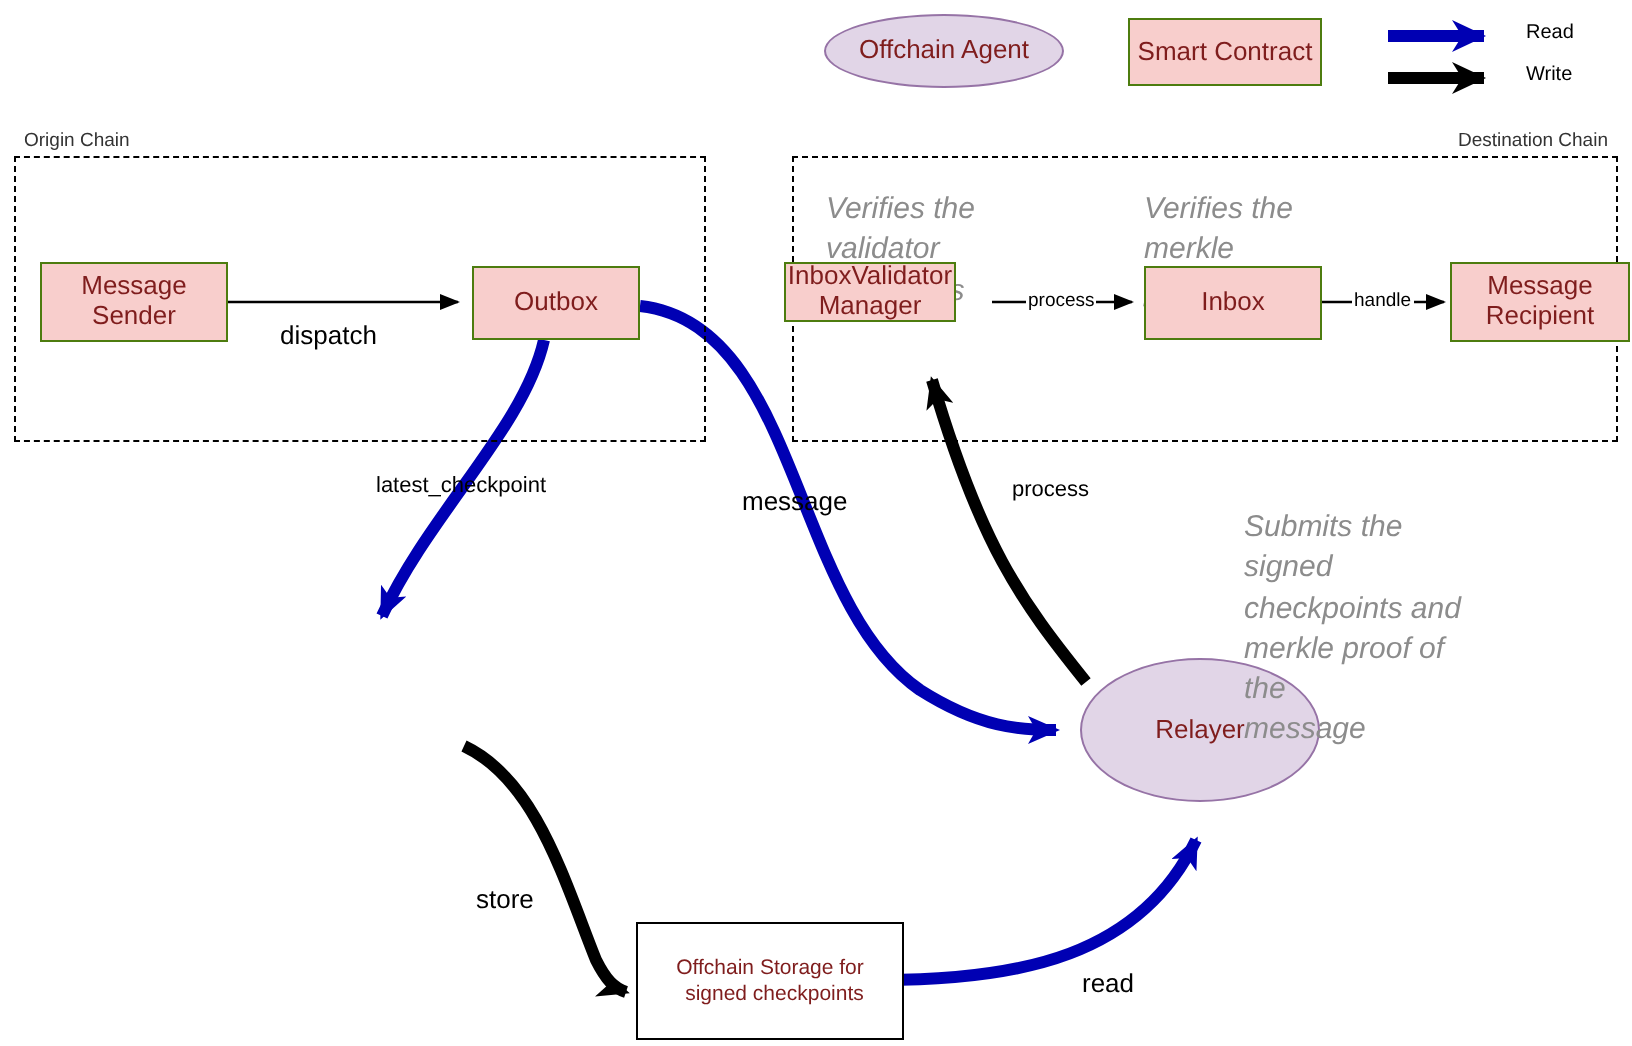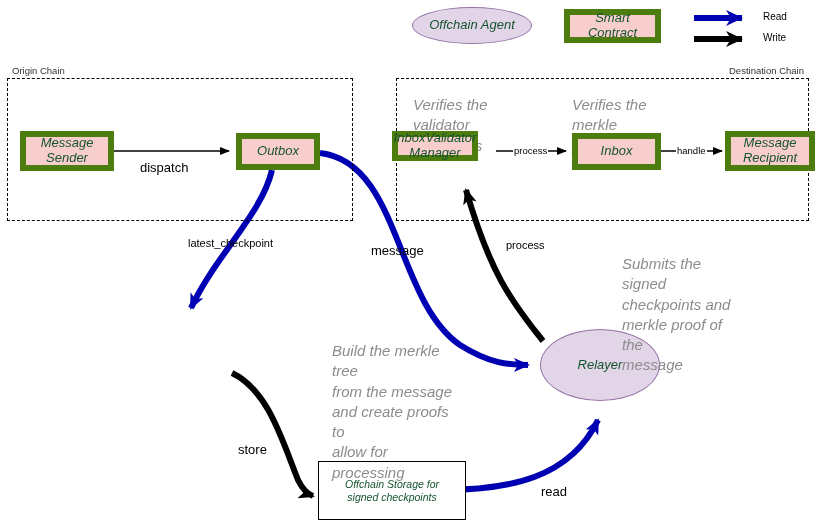--- a/index.html
+++ b/index.html
@@ -24,26 +24,25 @@
     pointer-events: none;
   }
   .node {
     position: absolute;
     box-sizing: border-box;
     display: flex;
     align-items: center;
     justify-content: center;
     text-align: center;
     line-height: 1.15;
-    color: #14532d;
-    font-style: italic;
+    color: #7f1d1d;
   }
   .contract {
     background: #f8cecc;
-    border: 6px solid #4d7c0f;
+    border: 1px solid #4d7c0f;
     font-size: 13px;
   }
   .agent {
     background: #e1d5e7;
     border: 1px solid #9673a6;
     border-radius: 50%;
     font-size: 13px;
   }
   .plainbox {
     background: #ffffff;
@@ -175,28 +174,24 @@
   <div class="node contract" style="left:725px; top:131px; width:90px; height:40px; white-space:pre-line;">Message
 Recipient</div>
 
   <div class="edgelabel small lbl-white-bg" style="left:513px; top:145px;">process</div>
 
   <div class="edgelabel small lbl-white-bg" style="left:676px; top:145px;">handle</div>
 
 
   <div class="node agent" style="left:540px; top:329px; width:120px; height:72px;">Relayer</div>
 
-  <div class="node plainbox" style="left:318px; top:461px; width:148px; height:59px; white-space:pre-line;">Offchain Storage for
+  <div class="node plainbox" style="left:318px; top:461px; width:134px; height:59px; white-space:pre-line;text-align:right;">Offchain Storage for
 signed checkpoints</div>
 
 
-  <div class="note" style="left:332px; top:341px; width:125px;">Build the merkle tree
-from the message
-and create proofs to
-allow for processing</div>
 
   <div class="note" style="left:622px; top:254px; width:118px;">Submits the signed
 checkpoints and
 merkle proof of the
 message</div>
 
   <div class="edgelabel mid" style="left:188px; top:237px;">latest_checkpoint</div>
 
   <div class="edgelabel" style="left:371px; top:243px;">message</div>
 

